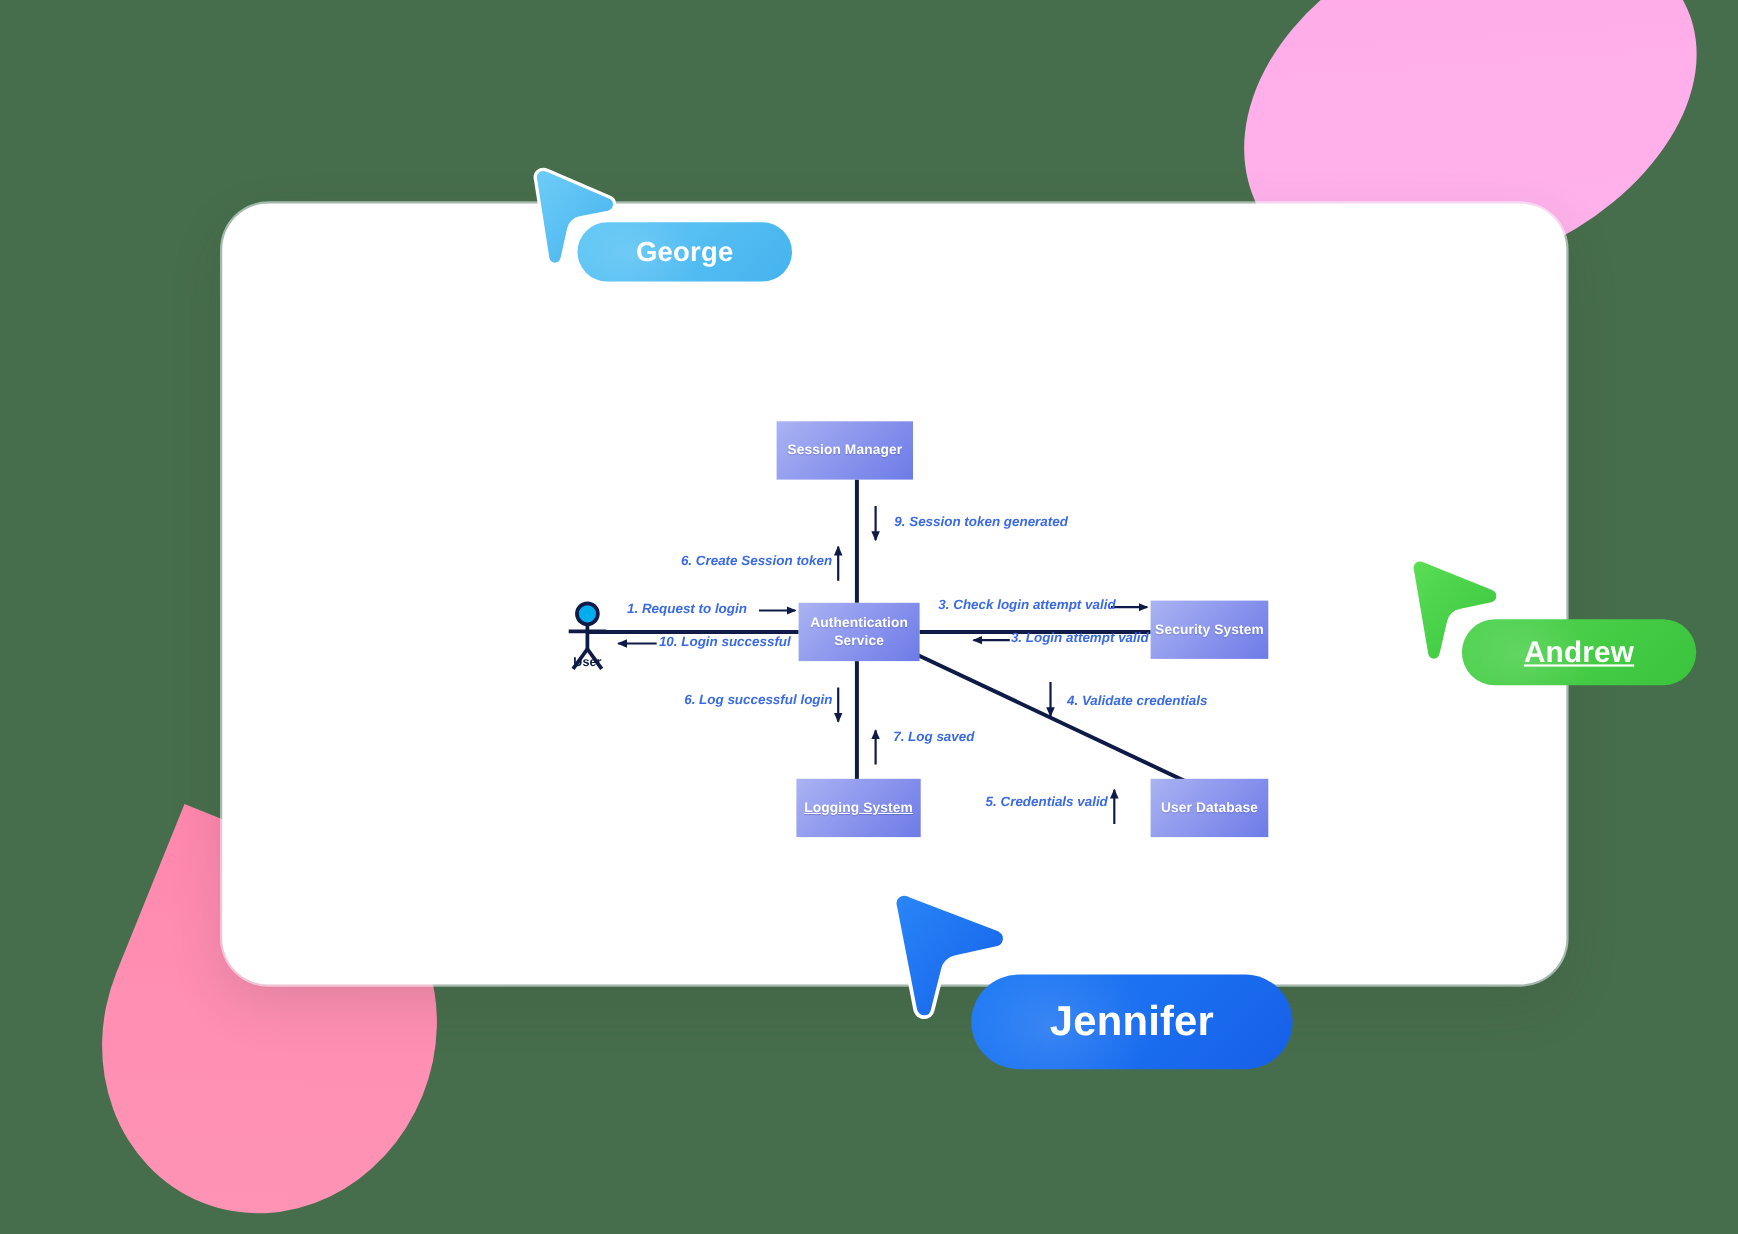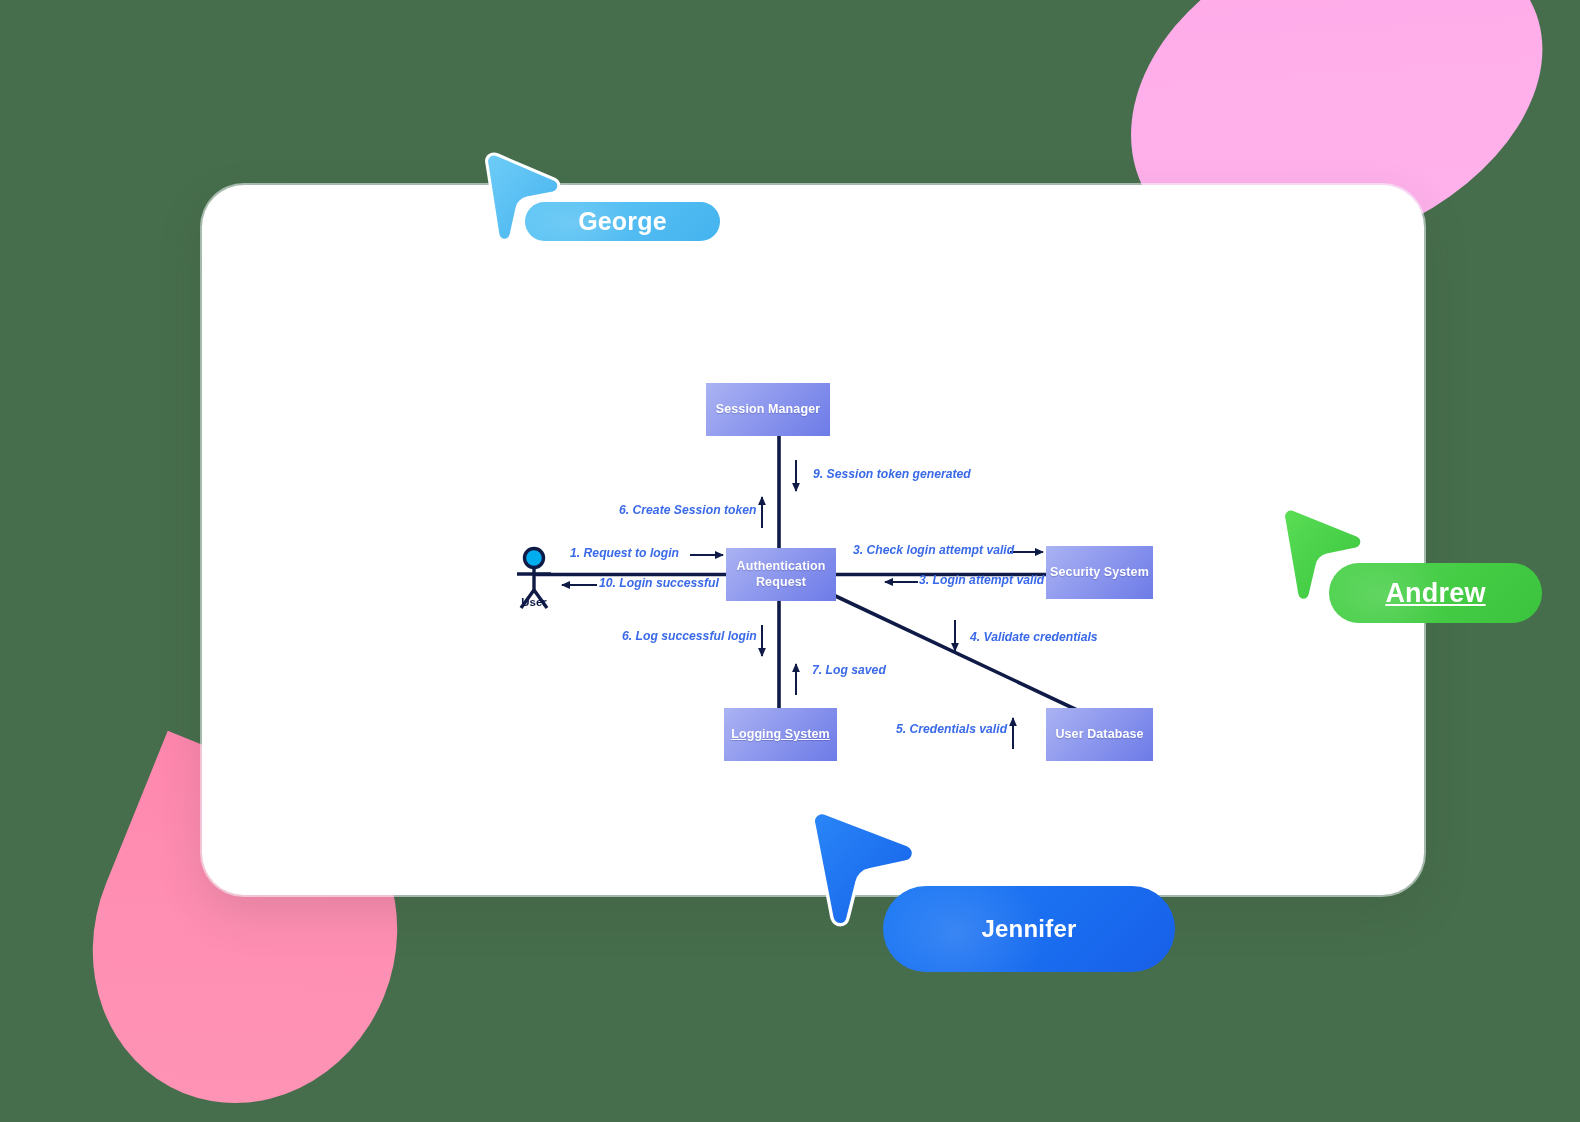--- a/index.html
+++ b/index.html
@@ -128,36 +128,36 @@
     position: absolute;
     left: -10%; top: -40%;
     width: 70%; height: 190%;
     background: radial-gradient(ellipse at 50% 50%, rgba(255,255,255,0.13), rgba(255,255,255,0) 62%);
     border-radius: 50%;
   }
   .cursor-pill span { position: relative; z-index: 2; }
 
   #cursor-george { left: 480px; top: 150px; }
   #cursor-george .cursor-pill {
-    left: 45px; top: 52px; width: 195px; height: 39px;
+    left: 45px; top: 52px; width: 195px; height: 54px;
     background: linear-gradient(135deg, #64c8f5 0%, #53bdf2 55%, #44b3ef 100%);
     font-size: 25px;
   }
   #cursor-andrew { left: 1277px; top: 505px; }
   #cursor-andrew .cursor-pill {
     left: 52px; top: 58px; width: 213px; height: 60px;
     background: linear-gradient(135deg, #52d452 0%, #45cc45 55%, #3bc33e 100%);
     font-size: 27px;
     text-decoration: underline;
   }
   #cursor-jennifer { left: 805px; top: 808px; }
   #cursor-jennifer .cursor-pill {
     left: 78px; top: 78px; width: 292px; height: 86px;
     background: linear-gradient(135deg, #1f7bf5 0%, #1a6ef0 55%, #175fe8 100%);
-    font-size: 24px;
+    font-size: 38px;
   }
 </style>
 </head>
 <body>
 
 <div class="blob" id="blob-top-right"></div>
 <div class="blob" id="blob-bottom-left"></div>
 
 <div id="canvas-card">
   <div id="diagram-surface">
@@ -209,21 +209,21 @@
     <svg id="actor-user" viewBox="0 0 46 68">
       <circle cx="23" cy="12" r="9.5" fill="#00aeef" stroke="#0f1b46" stroke-width="3.4"></circle>
       <line x1="23" y1="21.5" x2="23" y2="44" stroke="#0f1b46" stroke-width="3.4"></line>
       <line x1="6" y1="28" x2="40" y2="28" stroke="#0f1b46" stroke-width="3.4"></line>
       <line x1="23" y1="44" x2="10" y2="62" stroke="#0f1b46" stroke-width="3.4"></line>
       <line x1="23" y1="44" x2="36" y2="62" stroke="#0f1b46" stroke-width="3.4"></line>
     </svg>
     <div id="actor-user-label">User</div>
 
     <div class="node-box" id="node-session-manager">Session Manager</div>
-    <div class="node-box" id="node-auth-service">Authentication Request</div>
+    <div class="node-box" id="node-auth-service">Authentication Service</div>
     <div class="node-box" id="node-security-system">Security System</div>
     <div class="node-box" id="node-logging-system">Logging System</div>
     <div class="node-box" id="node-user-database">User Database</div>
 
     <div class="msg-label" id="msg-1">1. Request to login</div>
     <div class="msg-label" id="msg-2">3. Check login attempt valid</div>
     <div class="msg-label" id="msg-3">3. Login attempt valid</div>
     <div class="msg-label" id="msg-4">4. Validate credentials</div>
     <div class="msg-label" id="msg-5">5. Credentials valid</div>
     <div class="msg-label" id="msg-6">6. Log successful login</div>

